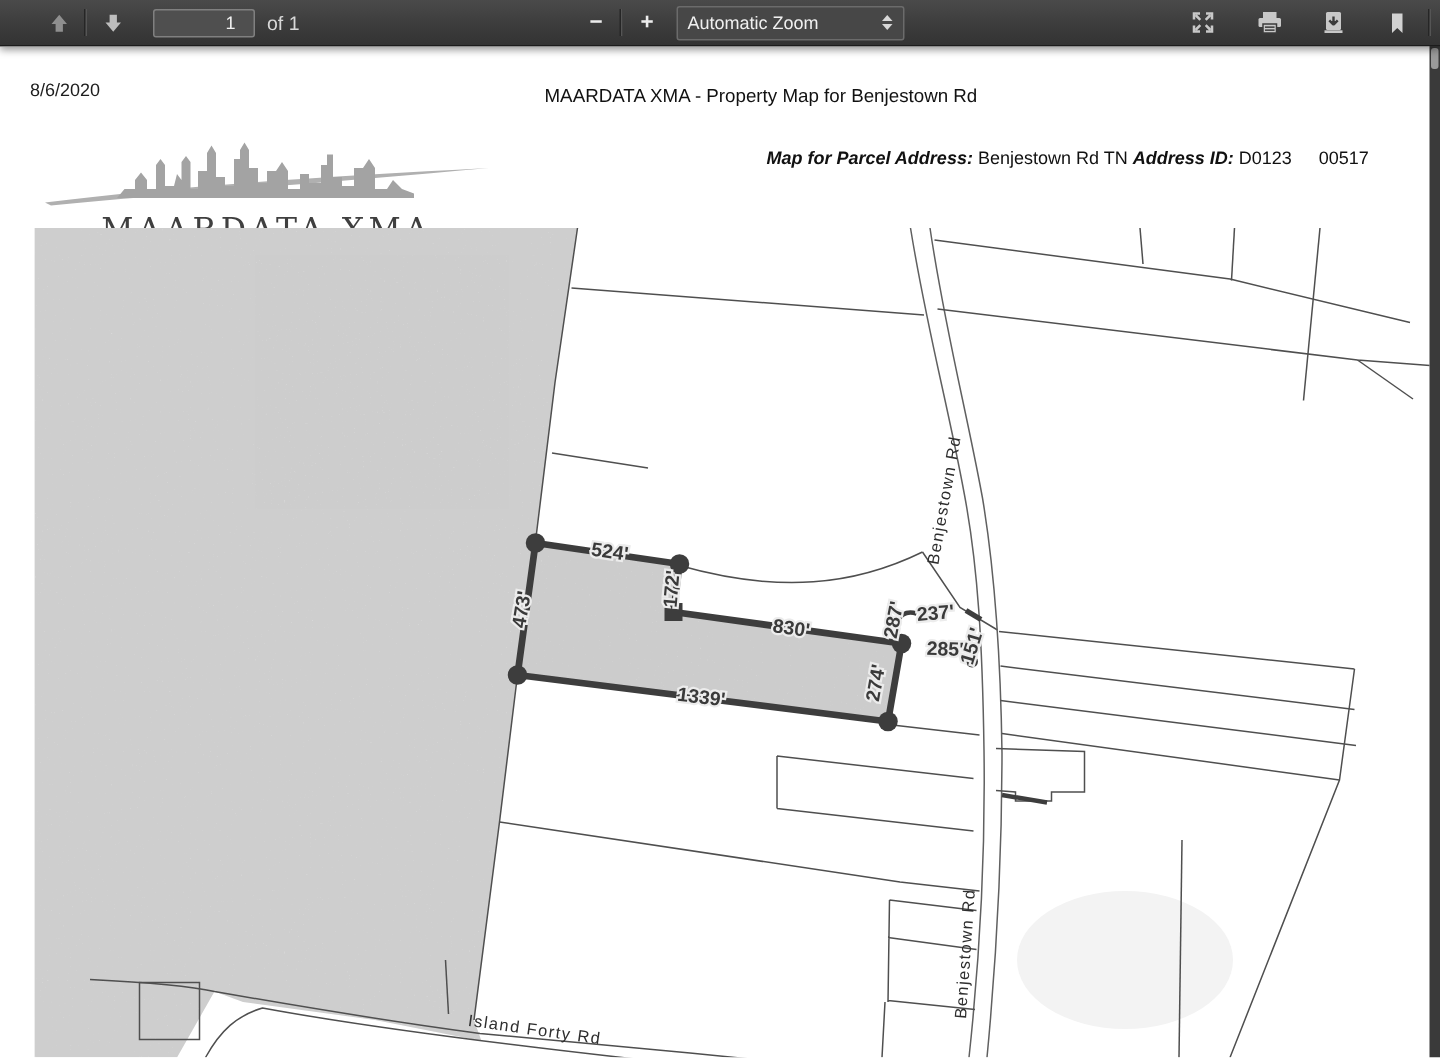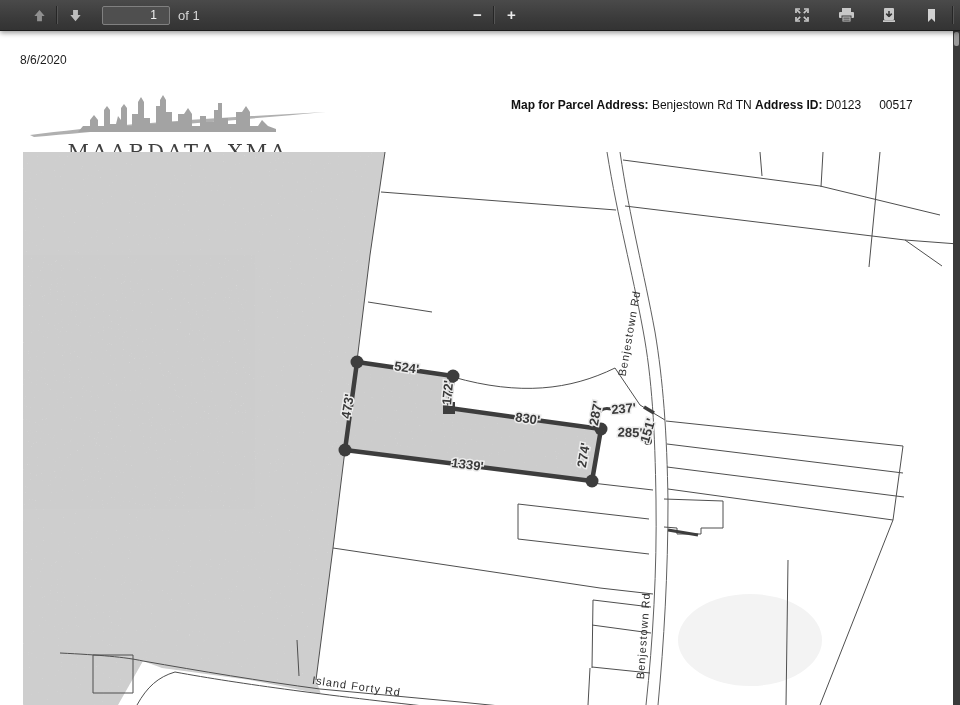--- a/index.html
+++ b/index.html
@@ -30,21 +30,21 @@
 
   
   .pdf-page{position:absolute;left:0;top:30px;width:766px;height:675px;background:#ffffff;}
   .scrollbar{position:absolute;right:0;top:30px;width:7px;height:675px;background:#3a3a3a;}
   .scroll-thumb{position:absolute;left:1px;top:2px;width:5px;height:14px;background:#9a9a9a;border-radius:2px;}
 
   
   .doc-date{position:absolute;left:20px;top:23px;font-size:12px;color:#1d1d1d;}
   .doc-title{position:absolute;left:363px;top:27px;font-size:12.5px;color:#111;}
   .parcel-line{position:absolute;left:511px;top:68px;font-size:12px;color:#111;white-space:nowrap;}
-  .parcel-line b{font-weight:bold;}
+  .parcel-line b{font-weight:bold;font-style:italic;}
   .id-gap{display:inline-block;width:18px;}
 
   .logo{position:absolute;left:28px;top:56px;width:300px;}
   .logo-text{font-family:"DejaVu Serif","Liberation Serif",serif;font-size:21px;
     letter-spacing:3px;color:#3f3f3f;text-align:center;margin-top:-8px;}
 
   
   .map-svg{position:absolute;left:0;top:0;}
   .measure{font-family:"Liberation Sans","DejaVu Sans",sans-serif;font-size:13px;font-weight:bold;
     fill:#3a3a3a;text-anchor:middle;paint-order:stroke;stroke:#ececec;stroke-width:3px;}
@@ -71,20 +71,27 @@
     </svg>
   </button>
   <input class="page-input" value="1" style="">
   <span class="of-label">of 1</span>
 
   <div class="spacer"></div>
 
   <button class="zoom-txtbtn">−</button>
   <div class="tb-sep"></div>
   <button class="zoom-txtbtn">+</button>
+  <div class="zoom-select">
+    <span>Automatic Zoom</span>
+    <svg width="9" height="12" viewBox="0 0 9 12">
+      <path d="M4.5 1 L8 5 H1 Z" fill="#d8d8d8"></path>
+        <path d="M4.5 11 L1 7 H8 Z" fill="#d8d8d8"></path>
+    </svg>
+  </div>
 
   <div class="spacer"></div>
 
   <div class="right-icons">
     <button class="tb-btn">
       <svg class="icon-svg" width="16" height="16" viewBox="0 0 16 16">
         <g stroke="#c8c8c8" stroke-width="1.7" fill="none">
           <path d="M2 6 V2 H6 M10 2 H14 V6 M14 10 V14 H10 M6 14 H2 V10"></path>
           <path d="M3 3 L6.2 6.2 M13 3 L9.8 6.2 M13 13 L9.8 9.8 M3 13 L6.2 9.8"></path>
         </g>
@@ -115,20 +122,21 @@
         <path d="M3 1 H10 V14 L6.5 10.6 L3 14 Z" fill="#d2d2d2"></path>
       </svg>
     </button>
     <div class="tb-sep" style="margin:0 4px 0 8px;"></div>
   </div>
 </div>
 
 <div class="pdf-page">
 
   <div class="doc-date">8/6/2020</div>
+  <div class="doc-title">MAARDATA XMA - Property Map for Benjestown Rd</div>
 
   <div class="parcel-line">
     <b>Map for Parcel Address:</b><span> Benjestown Rd TN </span><b>Address ID:</b>&nbsp;<span>D0123</span><span class="id-gap"></span><span>00517</span>
   </div>
 
   <div class="logo">
     <svg width="300" height="58" viewBox="0 0 300 58">
       <path d="M2 49 C80 39 180 32 298 26 C200 35 90 43 6 51 Z" fill="#b0b0b0"></path>
       <path d="M50 46 L55 40 62 40 62 34 66 29 70 34 70 40 76 40 76 24 79 20 82 24 82 38 88 38 90 30 93 34 93 22 96 18 99 22 99 40 104 40 104 28 110 28 110 16 113 11 116 16 116 32 122 32 122 38 128 38 128 20 132 20 132 14 135 9 138 14 138 26 144 26 144 36 150 36 150 28 156 28 160 22 164 28 164 40 172 40 172 30 178 30 178 36 186 36 186 24 190 24 190 17 194 17 194 32 200 32 200 38 208 38 208 26 214 26 218 20 222 26 222 40 230 40 234 34 240 40 248 43 248 46 Z" fill="#a3a3a3"></path>
     </svg>

